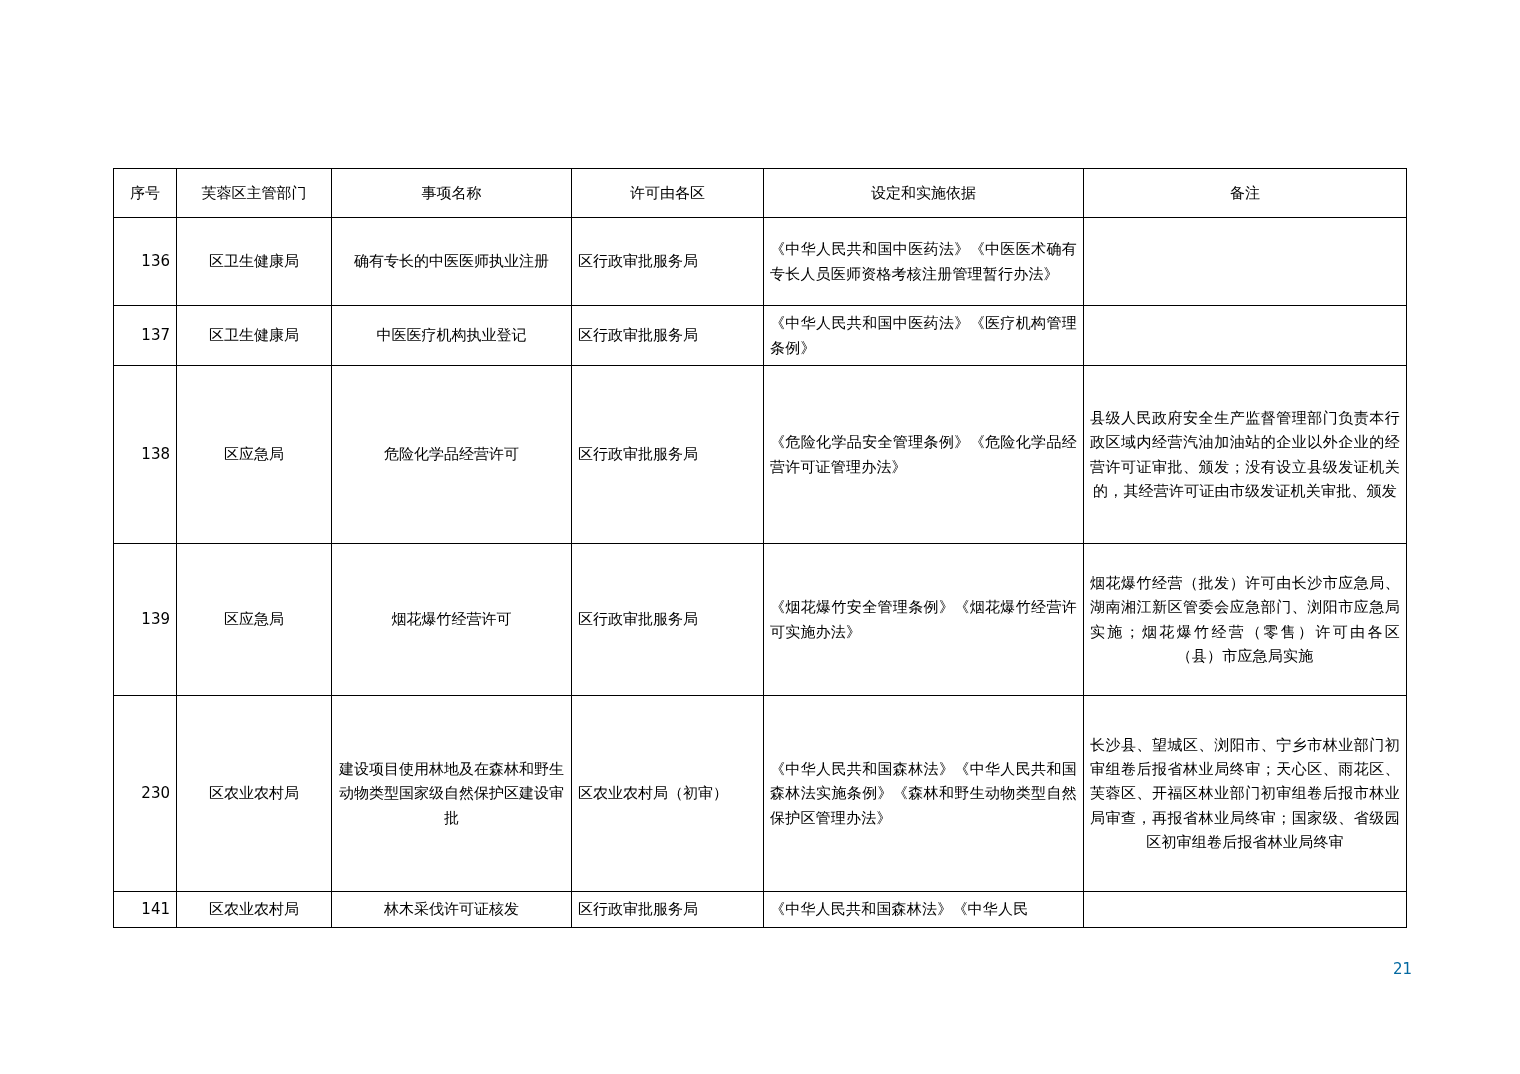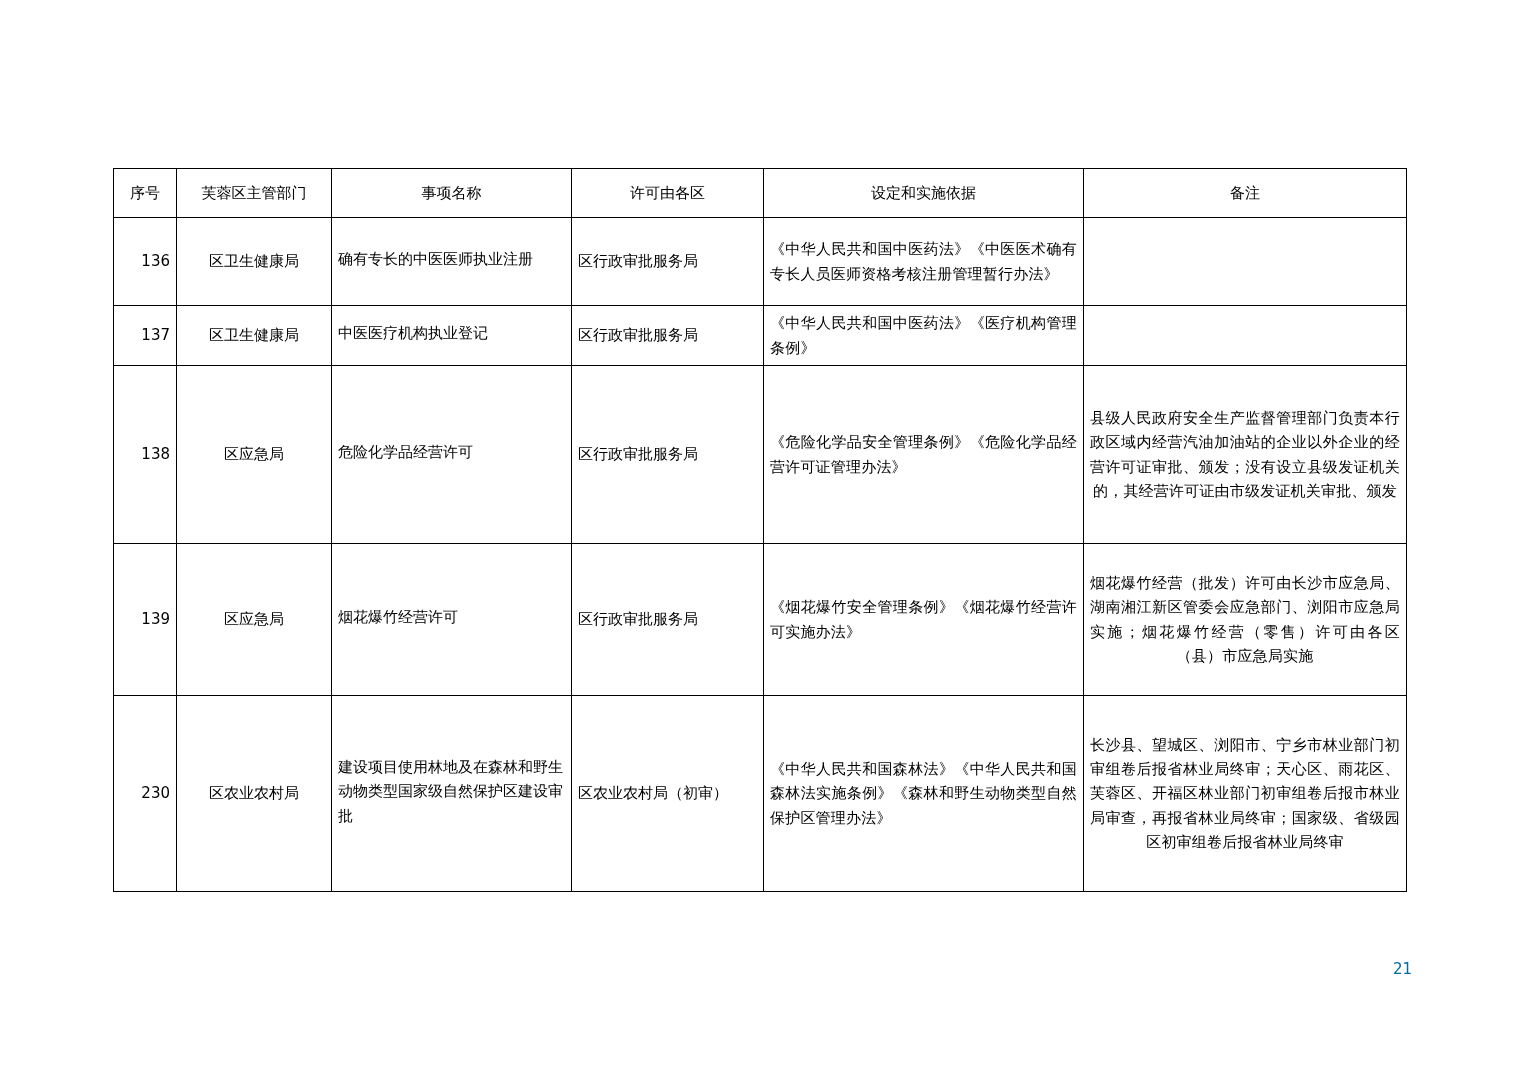--- a/index.html
+++ b/index.html
@@ -51,21 +51,21 @@
     padding-top: 3px;
     padding-bottom: 3px;
   }
   td.num {
     text-align: right;
   }
   td.dept {
     text-align: center;
   }
   td.item {
-    font-family: Liberation Mono, monospace;
+    text-align: center;
   }
   td.org {
   }
   td.basis {
     text-align: justify;
     text-align-last: left;
     letter-spacing: 0.2px;
   }
   td.remark {
     text-align: justify;
@@ -138,18 +138,26 @@
         <td class="remark">烟花爆竹经营（批发）许可由长沙市应急局、湖南湘江新区管委会应急部门、浏阳市应急局实施；烟花爆竹经营（零售）许可由各区（县）市应急局实施</td>
       </tr>
       <tr style="height:196px;">
         <td class="num">230</td>
         <td class="dept">区农业农村局</td>
         <td class="item">建设项目使用林地及在森林和野生动物类型国家级自然保护区建设审批</td>
         <td class="org">区农业农村局（初审）</td>
         <td class="basis">《中华人民共和国森林法》《中华人民共和国森林法实施条例》《森林和野生动物类型自然保护区管理办法》</td>
         <td class="remark">长沙县、望城区、浏阳市、宁乡市林业部门初审组卷后报省林业局终审；天心区、雨花区、芙蓉区、开福区林业部门初审组卷后报市林业局审查，再报省林业局终审；国家级、省级园区初审组卷后报省林业局终审</td>
       </tr>
+      <tr style="height:36px;">
+        <td class="num">141</td>
+        <td class="dept">区农业农村局</td>
+        <td class="item">林木采伐许可证核发</td>
+        <td class="org">区行政审批服务局</td>
+        <td class="basis">《中华人民共和国森林法》《中华人民</td>
+        <td class="remark"></td>
+      </tr>
     </tbody>
   </table>
 
   <div class="page-number">21</div>
 
 </div>
 
 </body></html>

